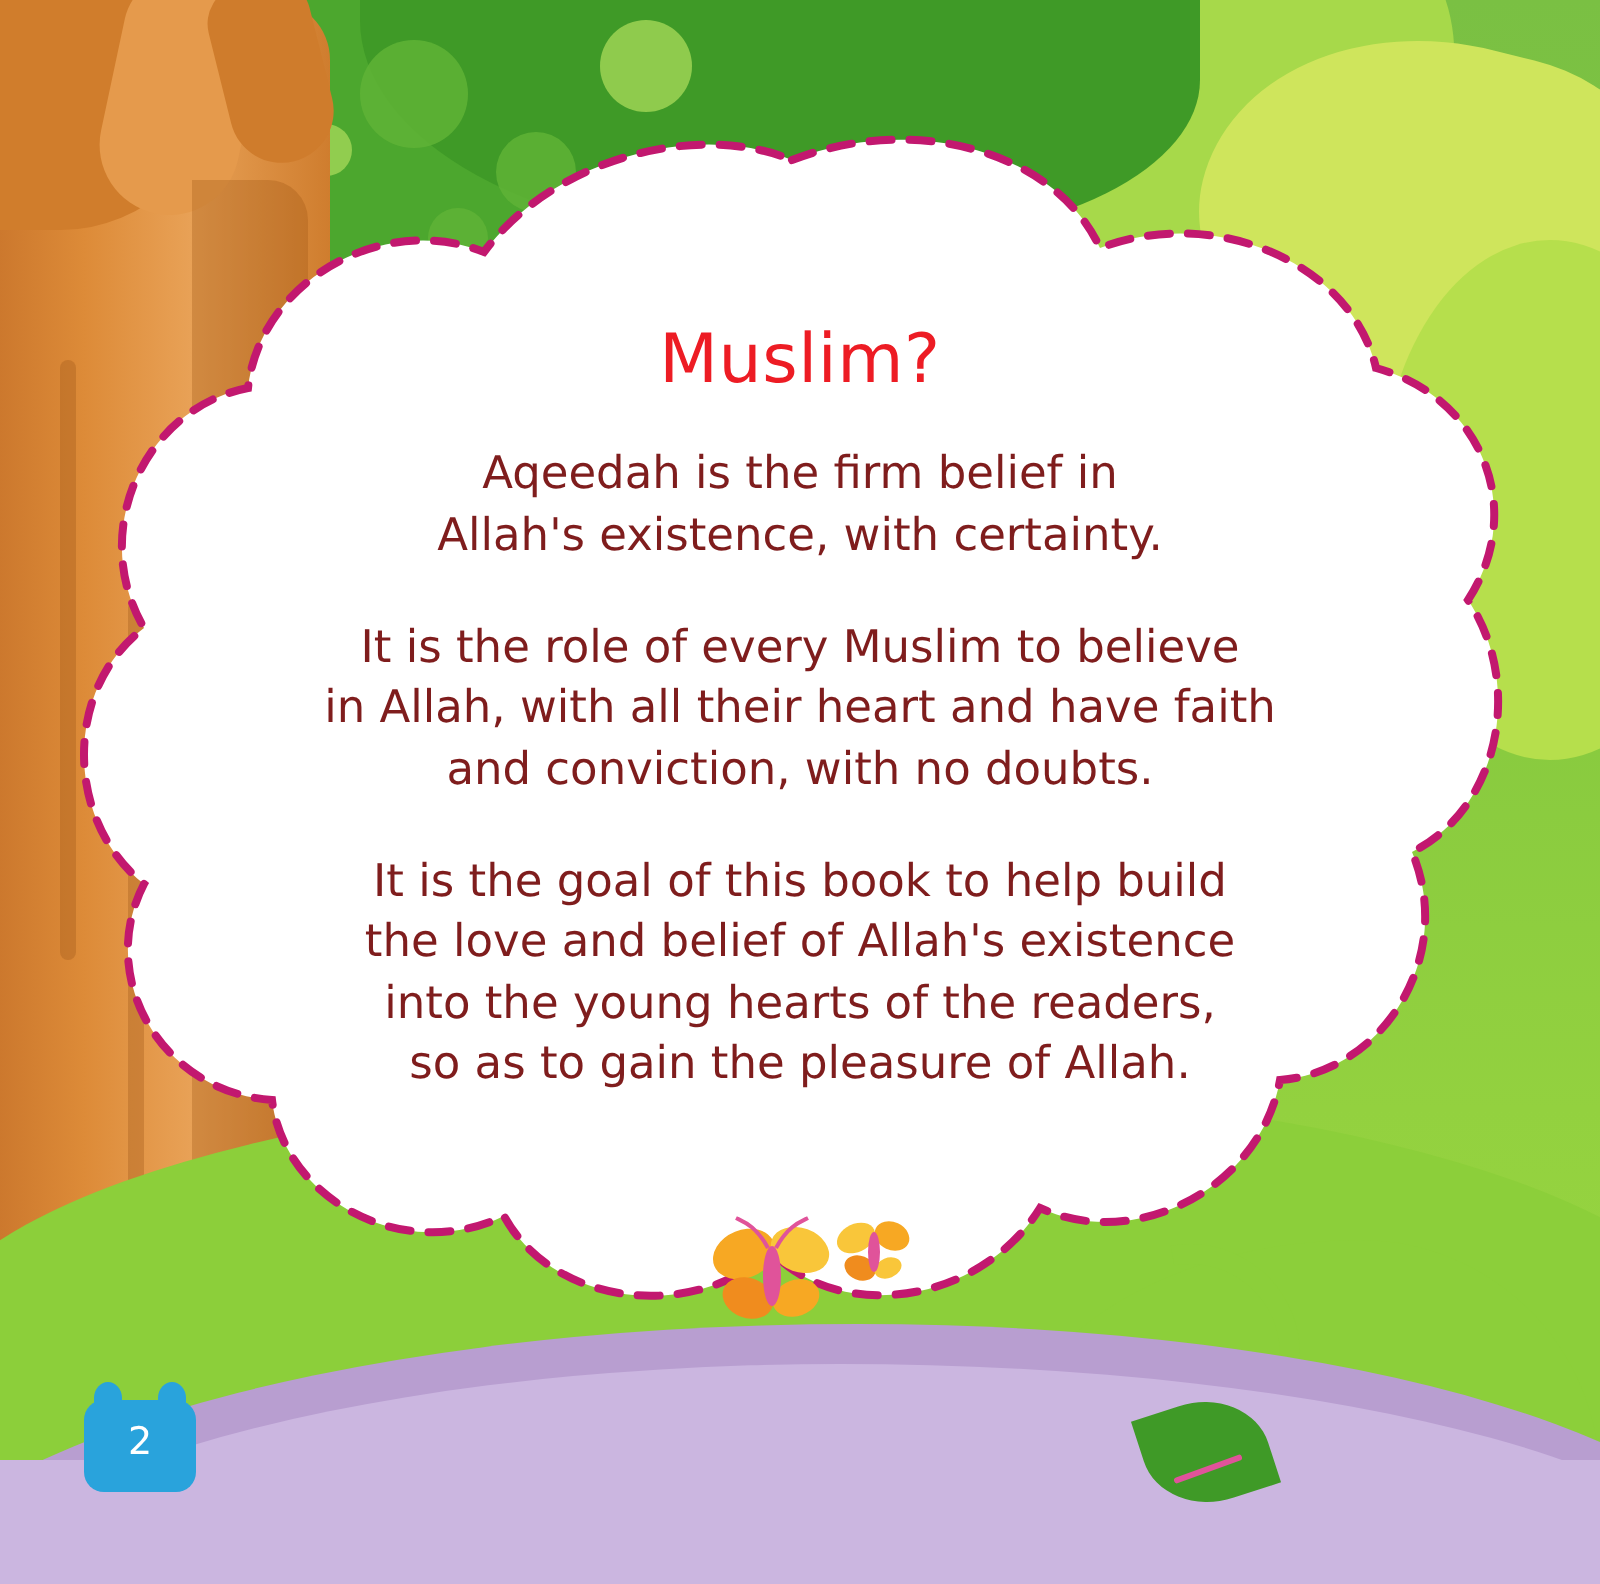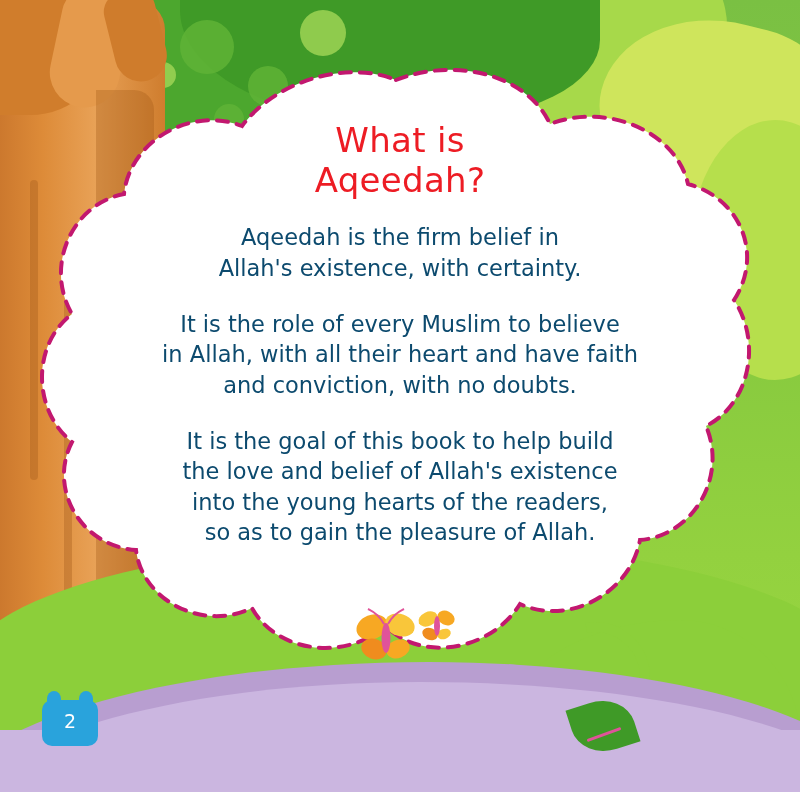--- a/index.html
+++ b/index.html
@@ -201,21 +201,21 @@
   }
   .title {
     color: #ed1c24;
     font-size: 34px;
     line-height: 1.18;
     font-weight: normal;
     margin: 0 0 22px 0;
     letter-spacing: .3px;
   }
   .para {
-    color: #0c4a6e;
+    color: #7f1d1d;
     font-size: 22.5px;
     line-height: 1.35;
     margin: 0 0 26px 0;
   }
   .para:last-child { margin-bottom: 18px; }
 
   
   .butterflies {
     position: absolute;
     left: 350px;
@@ -305,22 +305,22 @@
                C 52 480, 20 422, 44 376
                C 4 344, 4 278, 44 248
                C 16 200, 44 138, 96 128
                C 102 74, 164 40, 214 60
                C 248 14, 320 -6, 368 14 Z" fill="#ffffff" stroke="#c2186f" stroke-width="4" stroke-dasharray="11 9" stroke-linecap="round"></path>
     </svg>
   </div>
 
   <div class="cloud-content">
     <div class="title">
-      <span>What is</span><br>
-      <span>Aqeedah?</span>
+      <br>
+      <span>Muslim?</span>
     </div>
     <p class="para" style="white-space:pre-line">Aqeedah is the firm belief in
 Allah's existence, with certainty.</p>
     <p class="para" style="white-space:pre-line">It is the role of every Muslim to believe
 in Allah, with all their heart and have faith
 and conviction, with no doubts.</p>
     <p class="para" style="white-space:pre-line">It is the goal of this book to help build
 the love and belief of Allah's existence
 into the young hearts of the readers,
 so as to gain the pleasure of Allah.</p>

